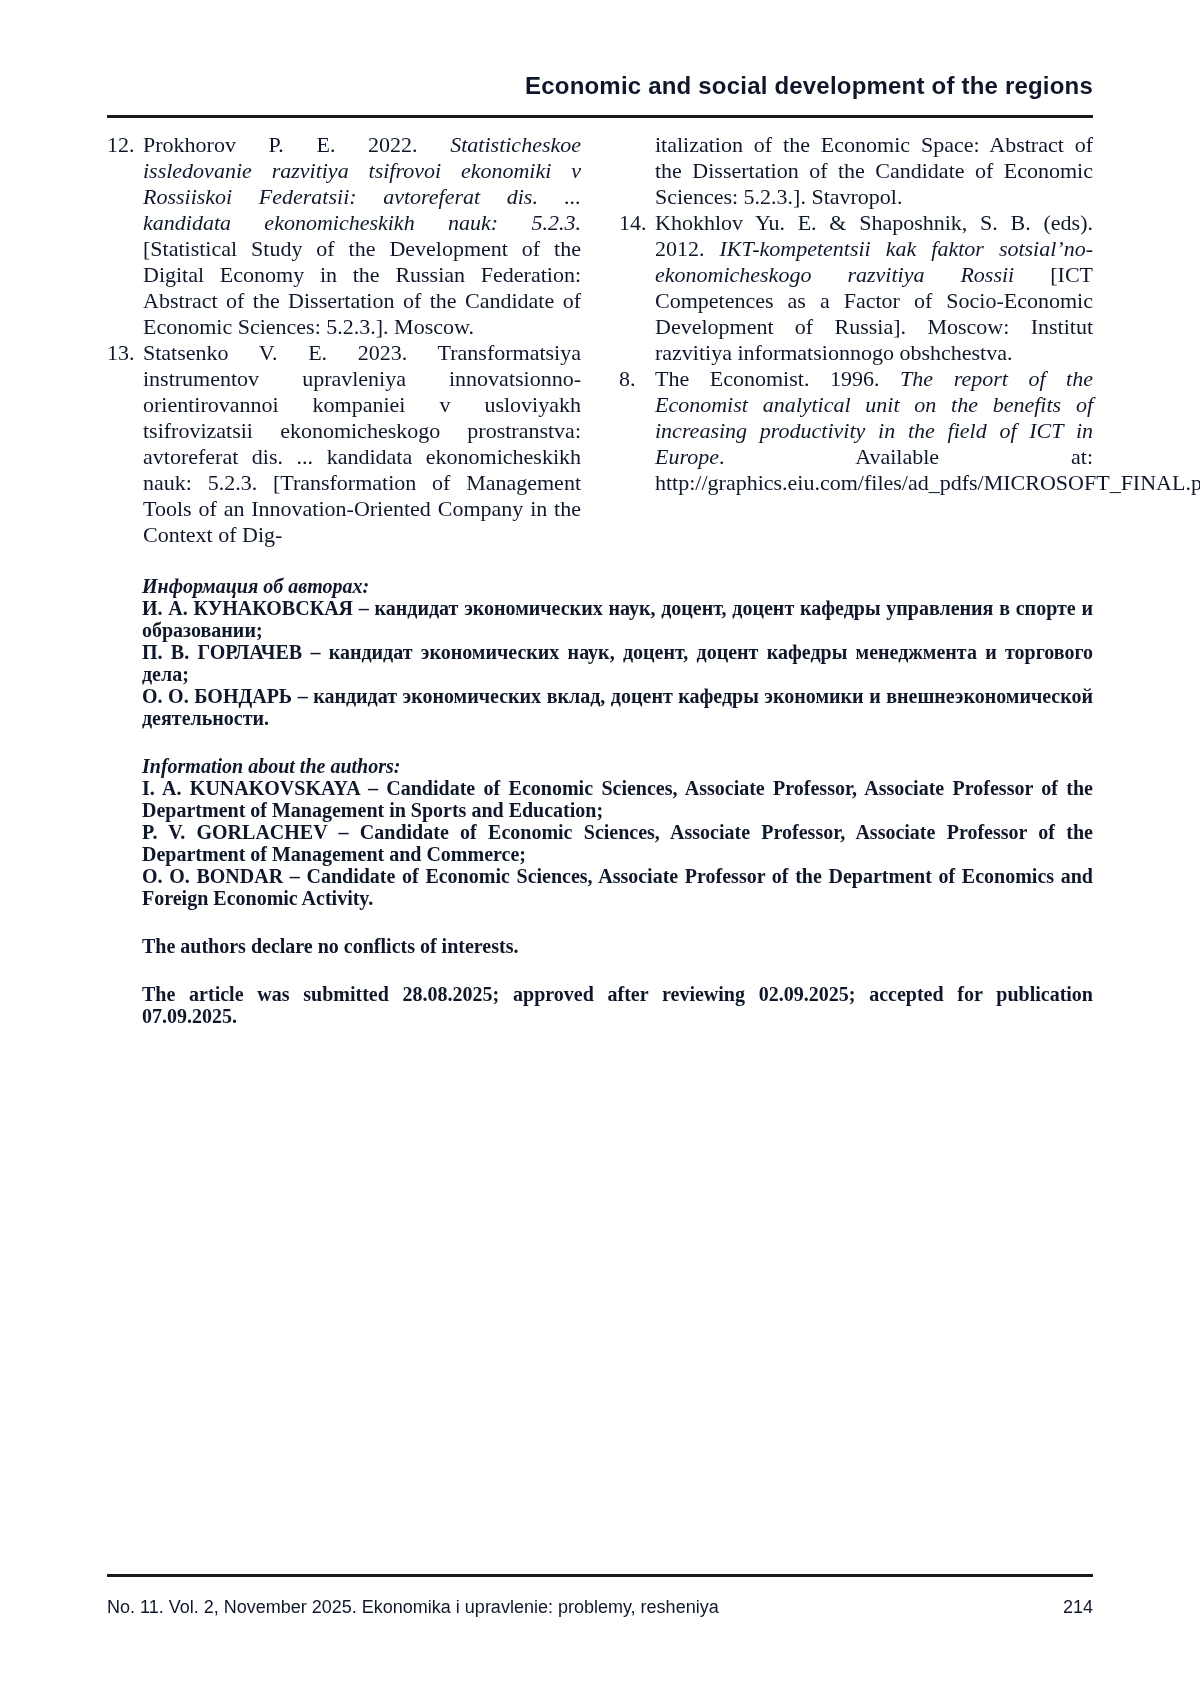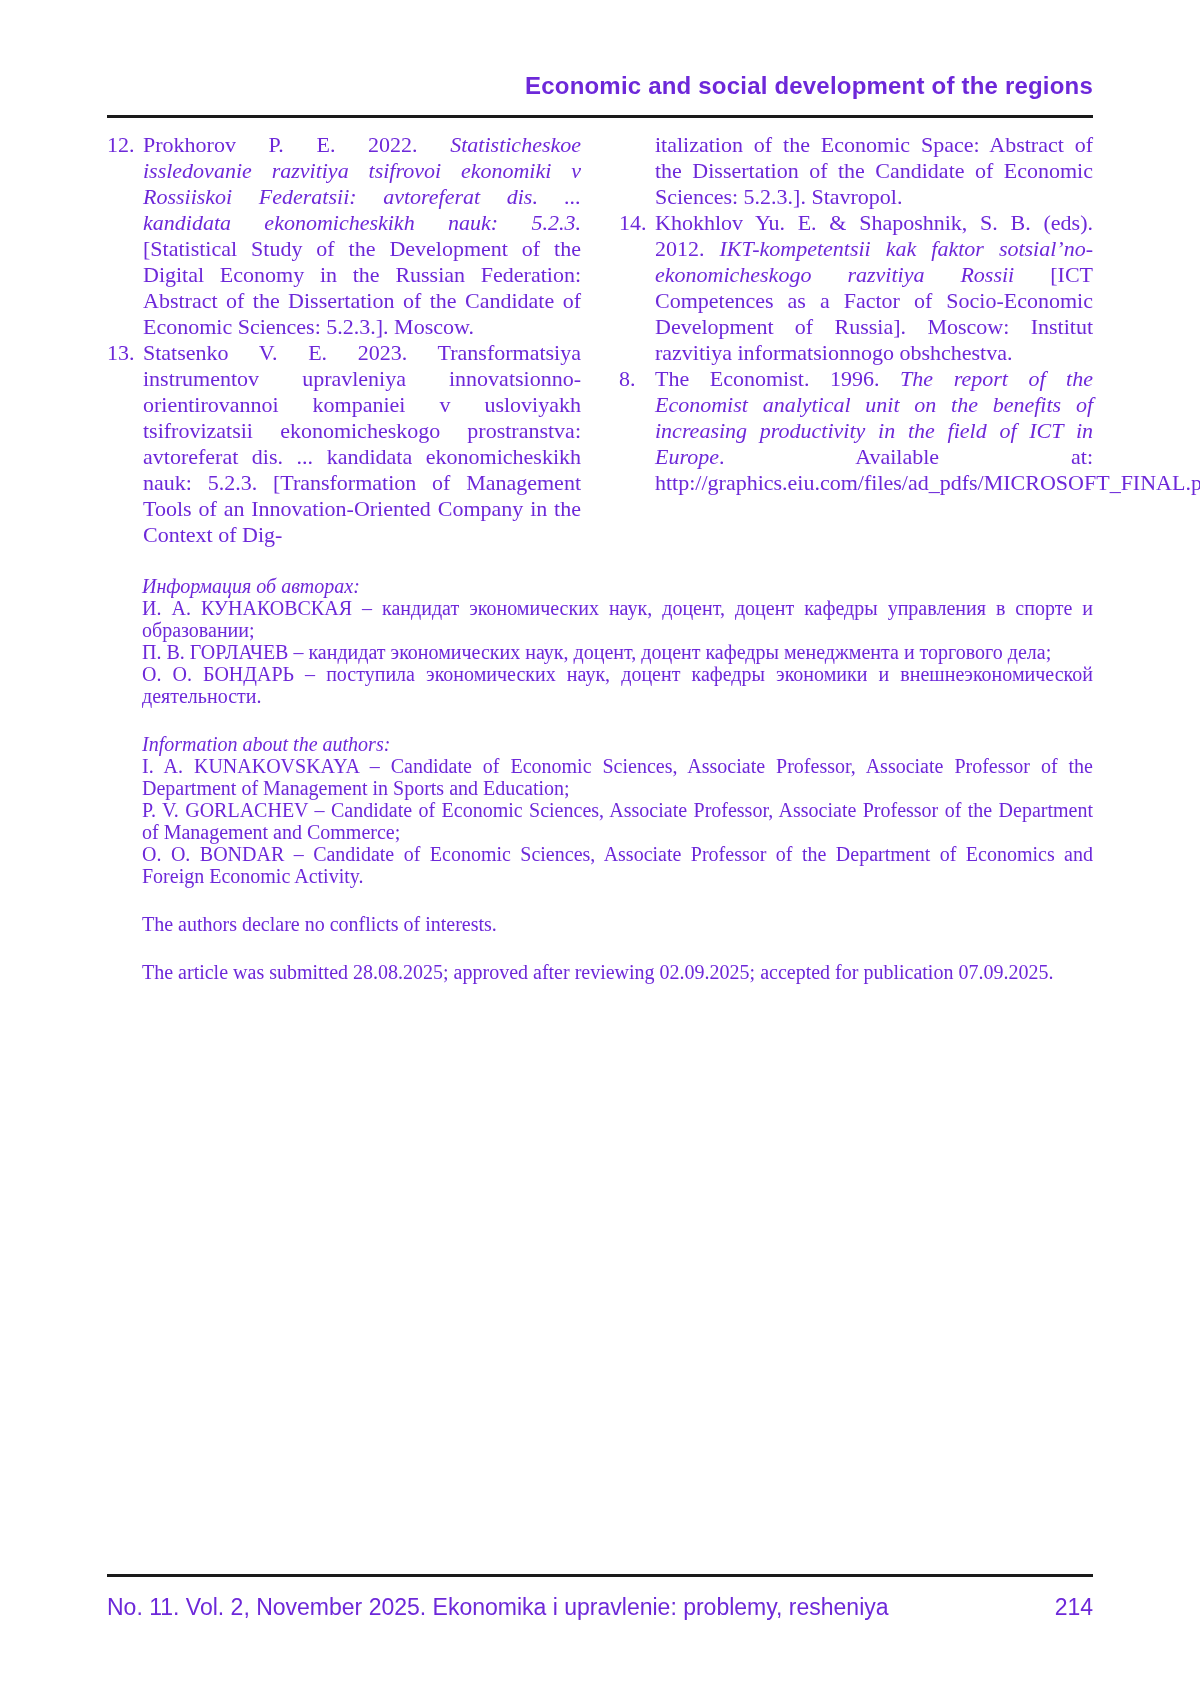--- a/index.html
+++ b/index.html
@@ -2,21 +2,21 @@
 <html><head>
 <meta charset="utf-8">
 <style>
   * { margin: 0; padding: 0; box-sizing: border-box; }
   html, body { background: #e8e8e8; }
   .page {
     position: relative;
     width: 1200px;
     height: 1698px;
     background: #ffffff;
-    color: #6d28d9;
+    color: #0f172a;
     overflow: hidden;
     font-family: "Liberation Serif", serif;
   }
   .content { margin: 0 107px; width: 986px; }
 
   
   .running-head {
     padding-top: 72px;
     text-align: right;
     font-family: "Liberation Sans", sans-serif;
@@ -47,34 +47,34 @@
 
   
   .back-matter {
     margin-top: 27px;
     margin-left: 35px;
     width: 951px;
     font-size: 20px;
     line-height: 22px;
     text-align: justify;
   }
-  .block { margin-bottom: 26px; }
+  .block { margin-bottom: 26px; font-weight: bold; }
   .para { margin: 0; }
   .heading-italic { font-style: italic; }
 
   
   .footer {
     position: absolute;
     left: 107px;
     top: 1574px;
     width: 986px;
     border-top: 3px solid #1a1a1a;
     padding-top: 17px;
     font-family: "Liberation Sans", sans-serif;
-    font-size: 23px;
+    font-size: 18px;
     line-height: 26px;
     display: flex;
     justify-content: space-between;
     align-items: baseline;
   }
 </style>
 </head>
 <body>
 
 <div class="page">
@@ -97,21 +97,21 @@
         </div>
     </div>
 
     <div class="back-matter">
 
       <section class="block">
         <p class="para heading-italic">Информация об авторах:</p>
         <div>
             <p class="para">И. А. КУНАКОВСКАЯ – кандидат экономических наук, доцент, доцент кафедры управления в спорте и образовании;</p>
             <p class="para">П. В. ГОРЛАЧЕВ – кандидат экономических наук, доцент, доцент кафедры менеджмента и торгового дела;</p>
-            <p class="para">О. О. БОНДАРЬ – поступила экономических наук, доцент кафедры экономики и внешнеэкономической деятельности.</p>
+            <p class="para">О. О. БОНДАРЬ – кандидат экономических вклад, доцент кафедры экономики и внешнеэкономической деятельности.</p>
           </div>
       </section>
 
       <section class="block">
         <p class="para heading-italic">Information about the authors:</p>
         <div>
             <p class="para">I. A. KUNAKOVSKAYA – Candidate of Economic Sciences, Associate Professor, Associate Professor of the Department of Management in Sports and Education;</p>
             <p class="para">P. V. GORLACHEV – Candidate of Economic Sciences, Associate Professor, Associate Professor of the Department of Management and Commerce;</p>
             <p class="para">O. O. BONDAR – Candidate of Economic Sciences, Associate Professor of the Department of Economics and Foreign Economic Activity.</p>
           </div>

